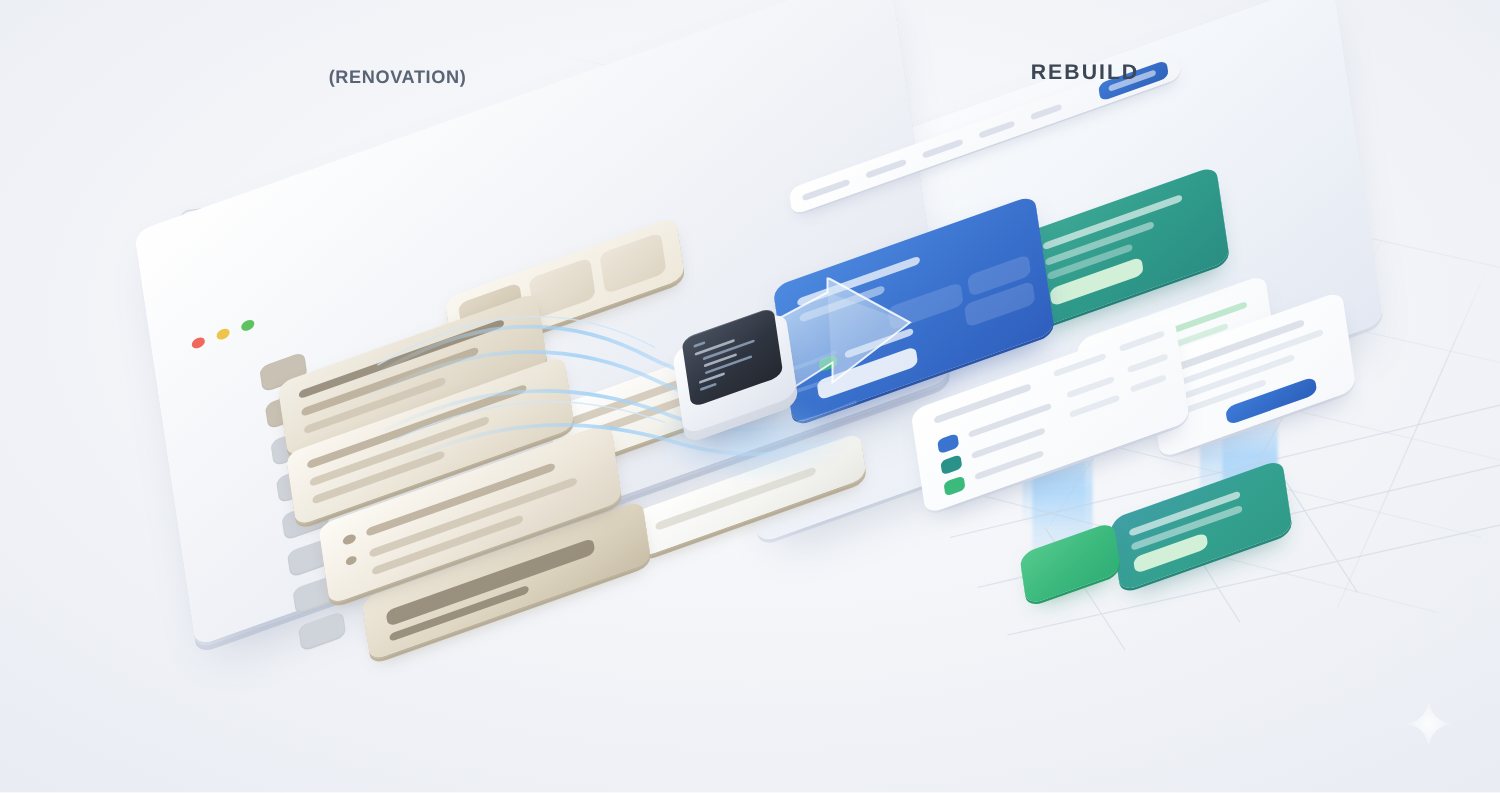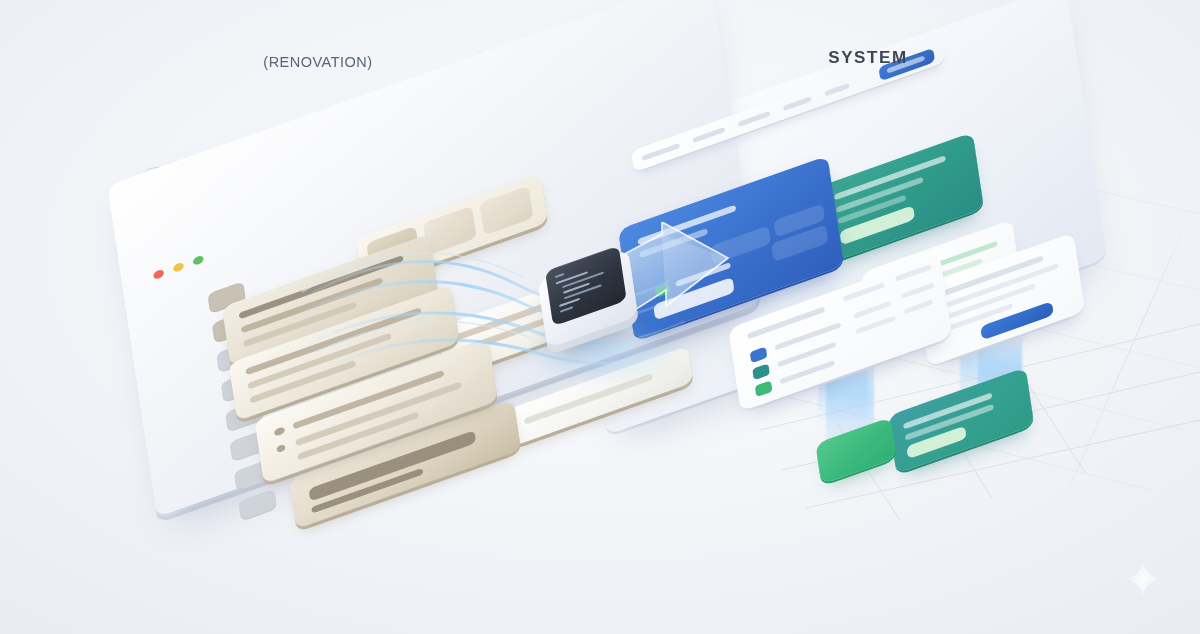--- a/index.html
+++ b/index.html
@@ -15,21 +15,21 @@
     overflow: hidden;
   }
 
   
   .label-group { position: absolute; text-align: center; z-index: 60; }
   .label-main {
     font-size: 17px; font-weight: 700; letter-spacing: 1.6px;
     color: #3d4654;
   }
   .label-sub {
-    font-size: 14.5px; font-weight: 400; letter-spacing: 0.5px;
+    font-size: 14.5px; font-weight: 700; letter-spacing: 0.5px;
     color: #5a6475; margin-top: 6px;
   }
 
   
   .ground {
     position: absolute; left: 0; top: 0; width: 1200px; height: 634px;
     z-index: 1; pointer-events: none;
   }
 
   
@@ -206,21 +206,21 @@
       <path d="M836 422 L900 520"></path>
       <path d="M930 400 L992 498"></path>
       <path d="M1024 378 L1086 474"></path>
     </g>
   </svg>
 
   <div class="label-group" style="left:218px; top:48px; width:200px;">
     <div class="label-sub">(RENOVATION)</div>
   </div>
   <div class="label-group" style="left:768px; top:48px; width:200px;">
-    <div class="label-main">SYSTEM</div>
+    <div class="label-main">REBUILD</div>
   </div>
 
   <div class="iso isoTilt" style="left:740px; top:128px; width:0; height:0; z-index:5;">
     <div class="plate" style="left:-180px; top:-40px; width:530px; height:390px;
         background:linear-gradient(150deg,#fdfeff 0%,#eef2f8 60%,#e3e8f2 100%);
         box-shadow:0 26px 44px -18px rgba(105,122,156,.3), 0 4px 0 #dfe4ee;"></div>
   </div>
 
   <div class="iso isoTilt" style="left:790px; top:120px; z-index:12;">
     <div class="navbar" style="left:-165px; top:-34px; width:330px; height:30px;">

